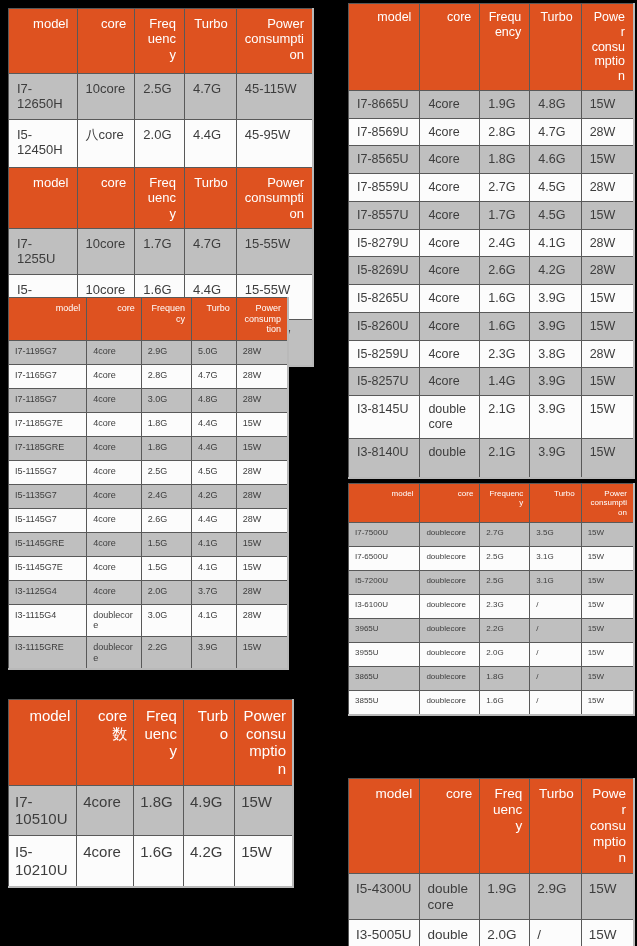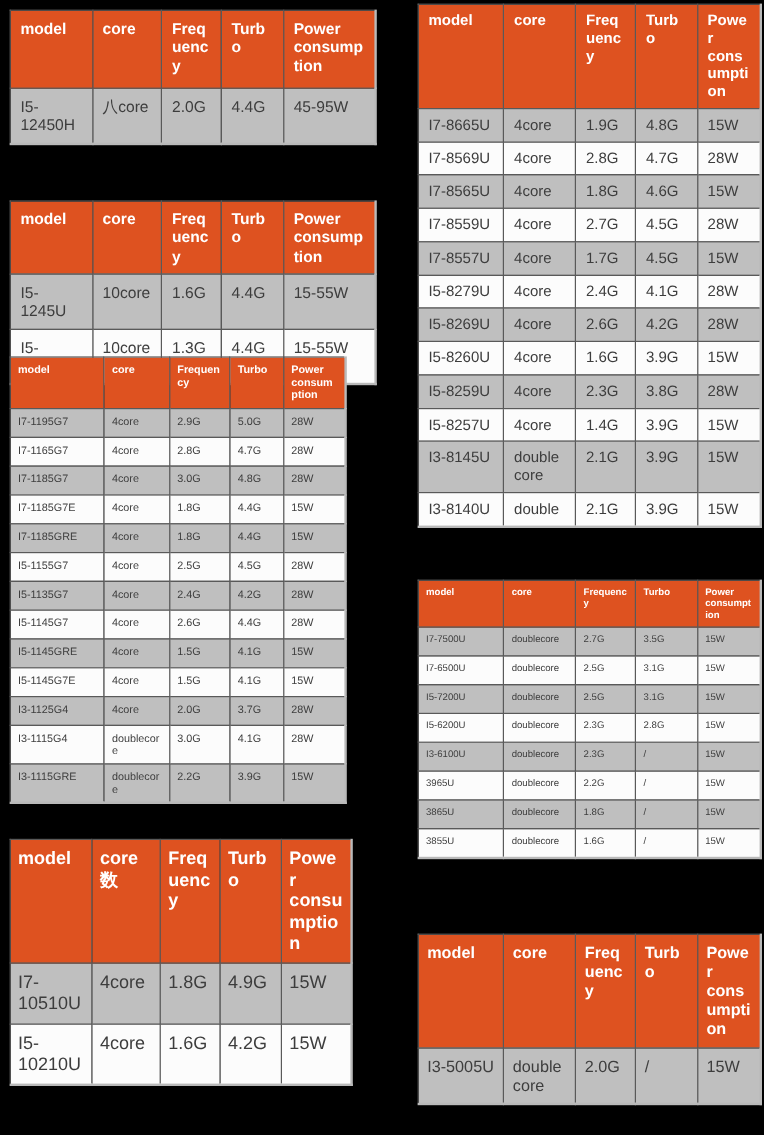--- a/index.html
+++ b/index.html
@@ -3,21 +3,21 @@
 <meta charset="utf-8">
 <style>
   html,body{margin:0;padding:0;background:#000;}
   .canvas{position:relative;width:637px;height:946px;background:var(--page-bg,#000);overflow:hidden;
           font-family:"Liberation Sans", sans-serif;}
   .tbl{position:absolute;}
   .tbl table{width:100%;border-collapse:collapse;table-layout:fixed;
              border-right:2px solid #b9b9b9;border-bottom:2px solid #b9b9b9;}
   .tbl th,.tbl td{border:1px solid var(--border,#595959);vertical-align:top;text-align:left;
                   box-sizing:border-box;overflow-wrap:anywhere;word-break:break-word;line-height:1.18;}
-  .tbl th{background:var(--header-bg,#DE5220);color:var(--header-text,#fff);font-weight:bold;}
+  .tbl th{background:var(--header-bg,#DE5220);color:var(--header-text,#fff);font-weight:normal;text-align:right;}
   .tbl tbody tr:nth-child(odd) td{background:var(--row-gray,#BFBFBF);}
   .tbl tbody tr:nth-child(even) td{background:var(--row-white,#FCFCFC);}
   .tbl td{color:var(--cell-text,#3d3d3d);}
 
   
   .t1{left:8px;top:8px;width:306px;}
   .t2{left:8px;top:167px;width:306px;}
   .t3{left:8px;top:297px;width:281px;}
   .t4{left:8px;top:699px;width:286px;}
   .t5{left:348px;top:3px;width:287px;}
@@ -68,20 +68,27 @@
           <tr>
             <th class="c0">model</th>
             <th class="c1">core</th>
             <th class="c2">Frequency</th>
             <th class="c3">Turbo</th>
             <th class="c4">Power consumption</th>
           </tr>
         </thead>
         <tbody>
           <tr>
+            <td class="c0">I7-12650H</td>
+            <td class="c1">10core</td>
+            <td class="c2">2.5G</td>
+            <td class="c3">4.7G</td>
+            <td class="c4">45-115W</td>
+          </tr>
+          <tr>
             <td class="c0">I5-12450H</td>
             <td class="c1">八core</td>
             <td class="c2">2.0G</td>
             <td class="c3">4.4G</td>
             <td class="c4">45-95W</td>
           </tr>
         </tbody>
       </table>
     </div>
   <div class="tbl t2">
@@ -90,20 +97,27 @@
           <tr>
             <th class="c0">model</th>
             <th class="c1">core</th>
             <th class="c2">Frequency</th>
             <th class="c3">Turbo</th>
             <th class="c4">Power consumption</th>
           </tr>
         </thead>
         <tbody>
           <tr>
+            <td class="c0">I7-1255U</td>
+            <td class="c1">10core</td>
+            <td class="c2">1.7G</td>
+            <td class="c3">4.7G</td>
+            <td class="c4">15-55W</td>
+          </tr>
+          <tr>
             <td class="c0">I5-1245U</td>
             <td class="c1">10core</td>
             <td class="c2">1.6G</td>
             <td class="c3">4.4G</td>
             <td class="c4">15-55W</td>
           </tr>
           <tr>
             <td class="c0">I5-1235U</td>
             <td class="c1">10core</td>
             <td class="c2">1.3G</td>
@@ -303,20 +317,27 @@
             <td class="c4">28W</td>
           </tr>
           <tr>
             <td class="c0">I5-8269U</td>
             <td class="c1">4core</td>
             <td class="c2">2.6G</td>
             <td class="c3">4.2G</td>
             <td class="c4">28W</td>
           </tr>
           <tr>
+            <td class="c0">I5-8265U</td>
+            <td class="c1">4core</td>
+            <td class="c2">1.6G</td>
+            <td class="c3">3.9G</td>
+            <td class="c4">15W</td>
+          </tr>
+          <tr>
             <td class="c0">I5-8260U</td>
             <td class="c1">4core</td>
             <td class="c2">1.6G</td>
             <td class="c3">3.9G</td>
             <td class="c4">15W</td>
           </tr>
           <tr>
             <td class="c0">I5-8259U</td>
             <td class="c1">4core</td>
             <td class="c2">2.3G</td>
@@ -374,41 +395,41 @@
             <td class="c4">15W</td>
           </tr>
           <tr>
             <td class="c0">I5-7200U</td>
             <td class="c1">doublecore</td>
             <td class="c2">2.5G</td>
             <td class="c3">3.1G</td>
             <td class="c4">15W</td>
           </tr>
           <tr>
-            <td class="c0">I5-6200U</td>
+            <td class="c0">I3-6100U</td>
             <td class="c1">doublecore</td>
             <td class="c2">2.3G</td>
-            <td class="c3">2.8G</td>
-            <td class="c4">15W</td>
-          </tr>
-          <tr>
-            <td class="c0">I3-6100U</td>
-            <td class="c1">doublecore</td>
-            <td class="c2">2.3G</td>
             <td class="c3">/</td>
             <td class="c4">15W</td>
           </tr>
           <tr>
             <td class="c0">3965U</td>
             <td class="c1">doublecore</td>
             <td class="c2">2.2G</td>
             <td class="c3">/</td>
             <td class="c4">15W</td>
           </tr>
           <tr>
+            <td class="c0">3955U</td>
+            <td class="c1">doublecore</td>
+            <td class="c2">2.0G</td>
+            <td class="c3">/</td>
+            <td class="c4">15W</td>
+          </tr>
+          <tr>
             <td class="c0">3865U</td>
             <td class="c1">doublecore</td>
             <td class="c2">1.8G</td>
             <td class="c3">/</td>
             <td class="c4">15W</td>
           </tr>
           <tr>
             <td class="c0">3855U</td>
             <td class="c1">doublecore</td>
             <td class="c2">1.6G</td>
@@ -423,20 +444,27 @@
         <thead>
           <tr>
             <th class="c0">model</th>
             <th class="c1">core</th>
             <th class="c2">Frequency</th>
             <th class="c3">Turbo</th>
             <th class="c4">Power consumption</th>
           </tr>
         </thead>
         <tbody>
+          <tr>
+            <td class="c0">I5-4300U</td>
+            <td class="c1">double core</td>
+            <td class="c2">1.9G</td>
+            <td class="c3">2.9G</td>
+            <td class="c4">15W</td>
+          </tr>
           <tr>
             <td class="c0">I3-5005U</td>
             <td class="c1">double core</td>
             <td class="c2">2.0G</td>
             <td class="c3">/</td>
             <td class="c4">15W</td>
           </tr>
         </tbody>
       </table>
     </div>

